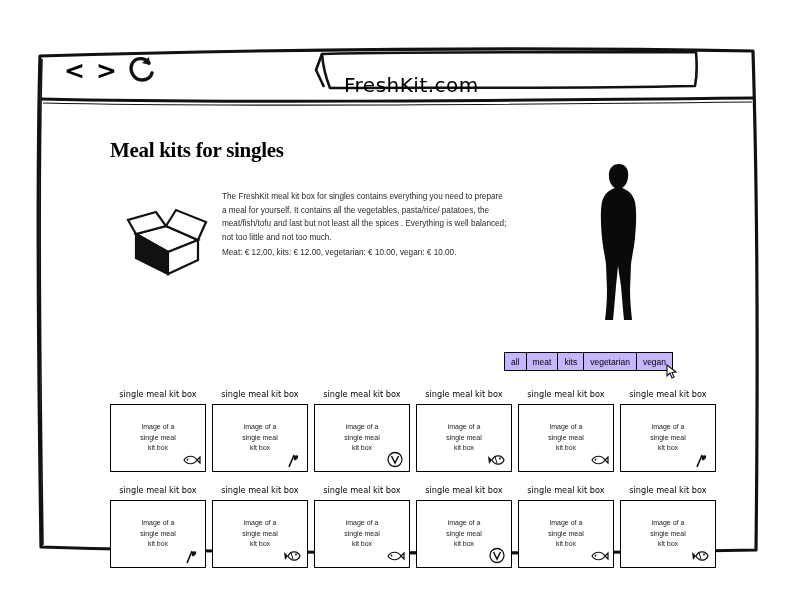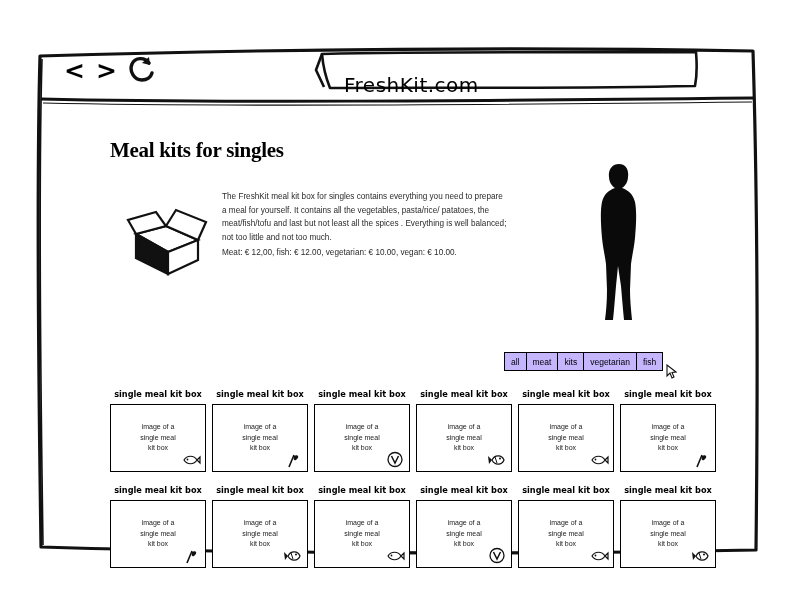--- a/index.html
+++ b/index.html
@@ -186,21 +186,21 @@
   }
   .card {
     width: 96px;
     margin-right: 6px;
     margin-bottom: 13px;
     position: relative;
   }
   .card:nth-child(6n) { margin-right: 0; }
   .card-label {
     font-size: 8.2px;
-    font-weight: bold;
+    font-weight: normal;
     font-family: "DejaVu Sans", sans-serif;
     text-align: center;
     margin-bottom: 5px;
     white-space: nowrap;
   }
   .card-image {
     border: 1px solid #000;
     height: 66px;
     position: relative;
     display: flex;
@@ -268,42 +268,42 @@
           <path d="M14 34 L 14 58 L 46 74 L 46 52 Z" fill="#111" stroke="#111" stroke-width="2.2"></path>
           <path d="M46 52 L 76 40 L 76 60 L 46 74 Z" fill="#fff" stroke="#111" stroke-width="2.2"></path>
 
           <path d="M14 34 L 6 20 L 34 12 L 44 26 Z" fill="#fff" stroke="#111" stroke-width="2.2"></path>
           <path d="M44 26 L 54 10 L 84 22 L 76 40 Z" fill="#fff" stroke="#111" stroke-width="2.2"></path>
           <path d="M16 36 L 20 56" fill="none" stroke="#111" stroke-width="1.4"></path>
         </svg>
       </span>
       <div class="info-text">
         <p class="info-para">The FreshKit meal kit box for singles contains everything you need to prepare a meal for yourself. It contains all the vegetables, pasta/rice/ patatoes, the meat/fish/tofu and last but not least all the spices . Everything is well balanced; not too little and not too much.</p>
-        <p class="info-prices">Meat: € 12,00, fish: € 12.00, vegetarian: € 10.00, vegan: € 10.00.</p>
+        <p class="info-prices">Meat: € 12,00, kits: € 12.00, vegetarian: € 10.00, vegan: € 10.00.</p>
       </div>
     </div>
 
     <span class="person">
       <svg viewBox="0 0 60 165" width="60" height="165">
         <path d="M30 4 C 23 4, 19 10, 20 17 C 20 22, 23 26, 26 28
                  C 20 30, 15 34, 13 42 C 11 52, 12 66, 13 78
                  C 14 88, 16 96, 17 104 L 18 130 C 18 142, 17 152, 16 160
                  L 24 160 C 25 150, 26 138, 27 126 L 29 106 L 32 126
                  C 33 138, 34 150, 35 160 L 43 160 C 42 150, 41 140, 41 130
                  L 42 104 C 43 96, 45 88, 46 78 C 47 66, 48 52, 46 42
                  C 44 34, 39 30, 33 28 C 36 26, 39 22, 39 17 C 40 10, 37 4, 30 4 Z" fill="#0a0a0a"></path>
       </svg>
     </span>
 
     <div class="filters">
       <div class="filter">all</div>
       <div class="filter">meat</div>
       <div class="filter">kits</div>
       <div class="filter">vegetarian</div>
-      <div class="filter">fish</div>
+      <div class="filter">vegan</div>
     </div>
     <span class="cursor">
       <svg viewBox="0 0 11 15" width="11" height="15">
         <path d="M1 1 L 1 12 L 4 9 L 6 14 L 8 13 L 6 8.5 L 10 8 Z" fill="#fff" stroke="#111" stroke-width="1.1"></path>
       </svg>
     </span>
 
     <div class="grid">
 
       <div class="card">

